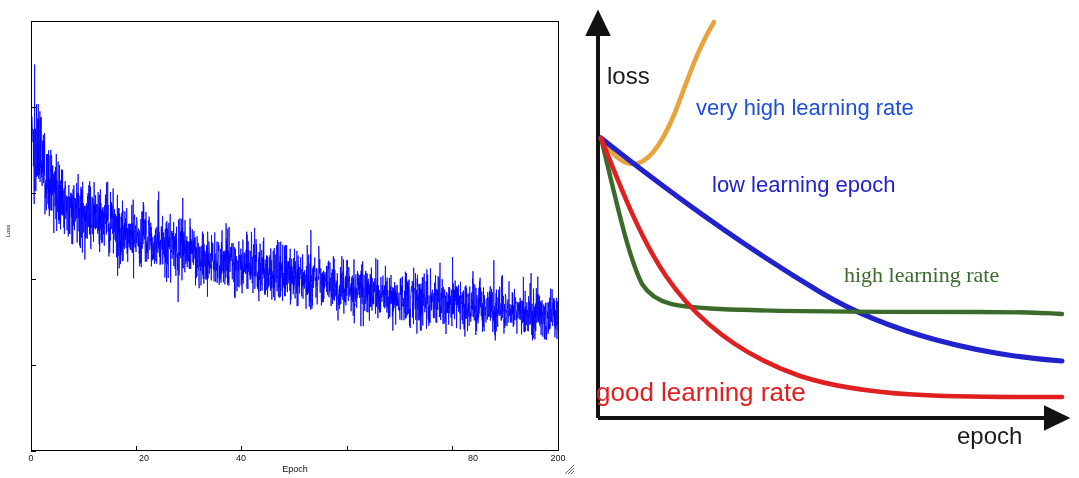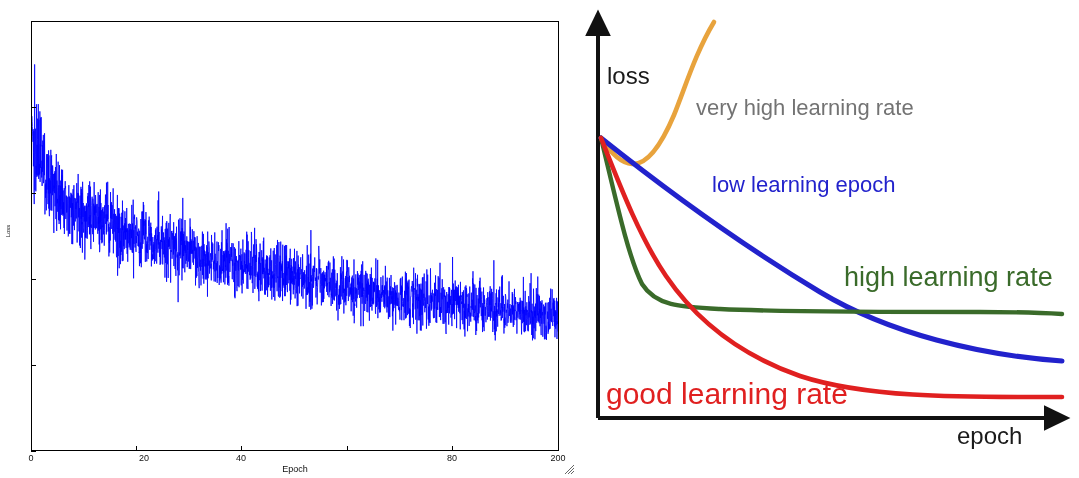--- a/index.html
+++ b/index.html
@@ -22,24 +22,24 @@
       font-size:9px;color:#111;}
   #resize-grip{position:absolute;left:564px;top:464px;width:11px;height:11px;}
 
   
   #right-panel{position:absolute;left:580px;top:0;width:499px;height:478px;background:#fff;}
   #right-svg{position:absolute;left:0;top:0;width:499px;height:478px;display:block;}
 
   .dlabel{position:absolute;white-space:nowrap;font-family:"Liberation Sans",sans-serif;}
   #label-loss{font-size:24px;color:#1a1a1a;left:27px;top:62px;}
   #label-epoch{font-size:24px;color:#1a1a1a;left:377px;top:422px;}
-  #label-veryhigh{font-size:22px;color:#737373;left:116px;top:95px;}
+  #label-veryhigh{font-size:22px;color:#1d4ed8;left:116px;top:95px;}
   #label-low{font-size:22px;color:#2222cc;left:132px;top:172px;}
-  #label-high{font-size:27px;color:#3a6b2a;left:264px;top:262px;}
-  #label-good{font-size:30px;color:#e02020;left:26px;top:377px;}
+  #label-high{font-size:22px;color:#3a6b2a;left:264px;top:262px;font-family:Liberation Serif, serif;}
+  #label-good{font-size:26px;color:#e02020;left:16px;top:377px;}
 </style>
 </head>
 <body>
 
 <div id="root">
 
   <div id="left-panel">
 
     <div id="left-plot-frame">
       <svg id="left-noise-svg" viewBox="0 0 528 430" preserveAspectRatio="none">
@@ -61,21 +61,21 @@
 
     <div class="xtick-mark" style="left:31px;"></div>
     <div class="xtick-label" style="left:11px;">0</div>
     <div class="xtick-mark" style="left:136px;"></div>
     <div class="xtick-label" style="left:124px;">20</div>
     <div class="xtick-mark" style="left:241px;"></div>
     <div class="xtick-label" style="left:221px;text-align:center;">40</div>
     <div class="xtick-mark" style="left:347px;"></div>
     <div class="xtick-label" style="left:327px;margin-top:36px;">60</div>
     <div class="xtick-mark" style="left:452px;"></div>
-    <div class="xtick-label" style="left:432px;">80</div>
+    <div class="xtick-label" style="left:453px;">80</div>
     <div class="xtick-mark" style="left:558px;"></div>
     <div class="xtick-label" style="left:538px;">200</div>
 
     <div id="left-ylabel">Loss</div>
     <div id="left-xlabel">Epoch</div>
 
     <svg id="resize-grip" viewBox="0 0 11 11">
       <path d="M10 1 L1 10 M10 4 L4 10 M10 7 L7 10" stroke="#555" stroke-width="0.9" fill="none"></path>
     </svg>
   </div>

